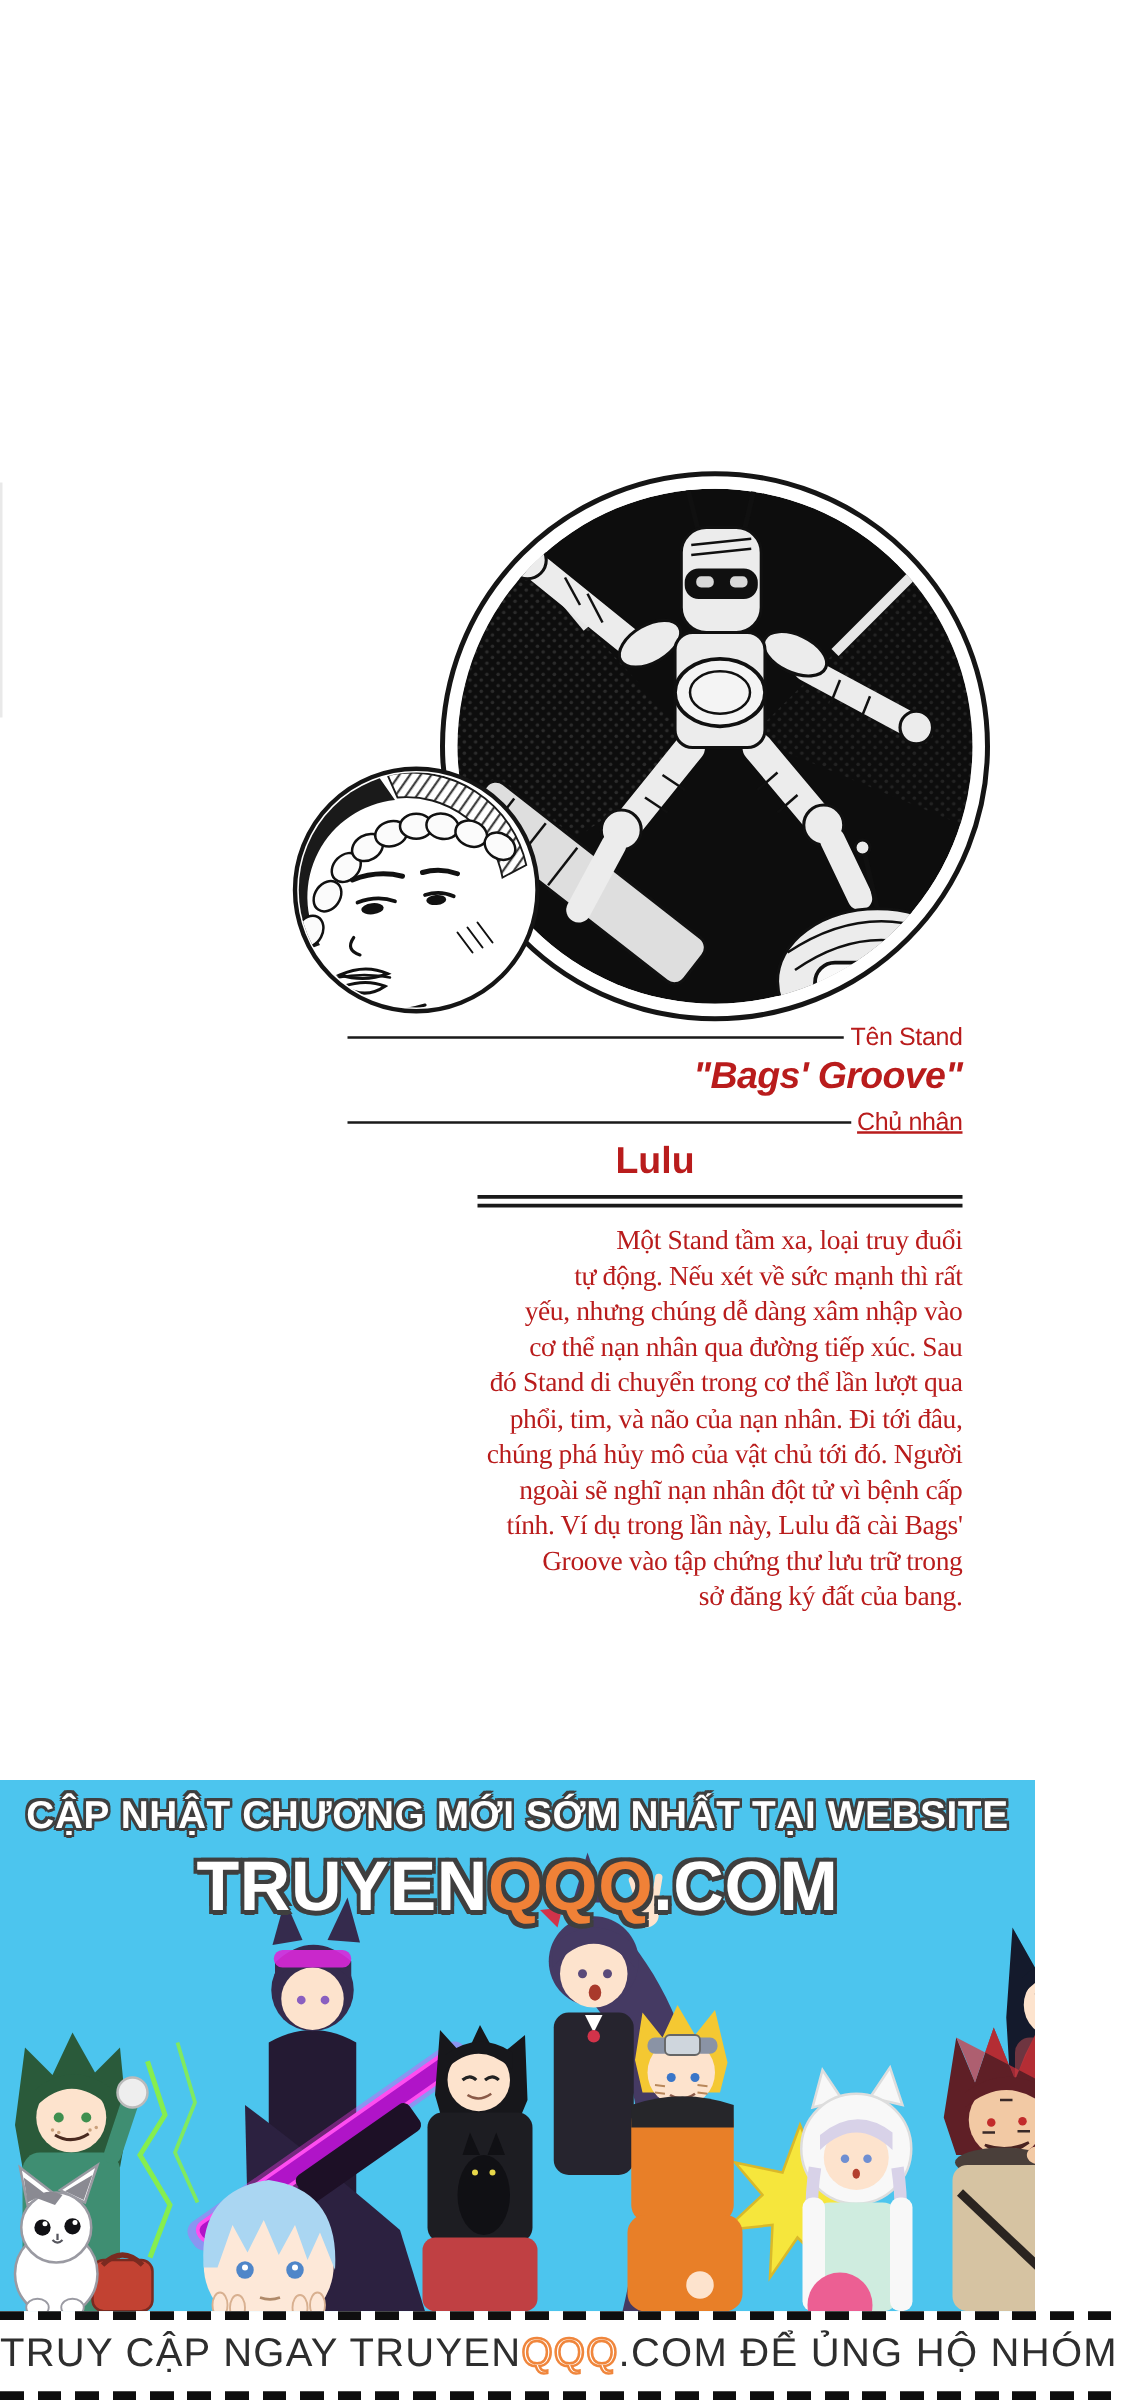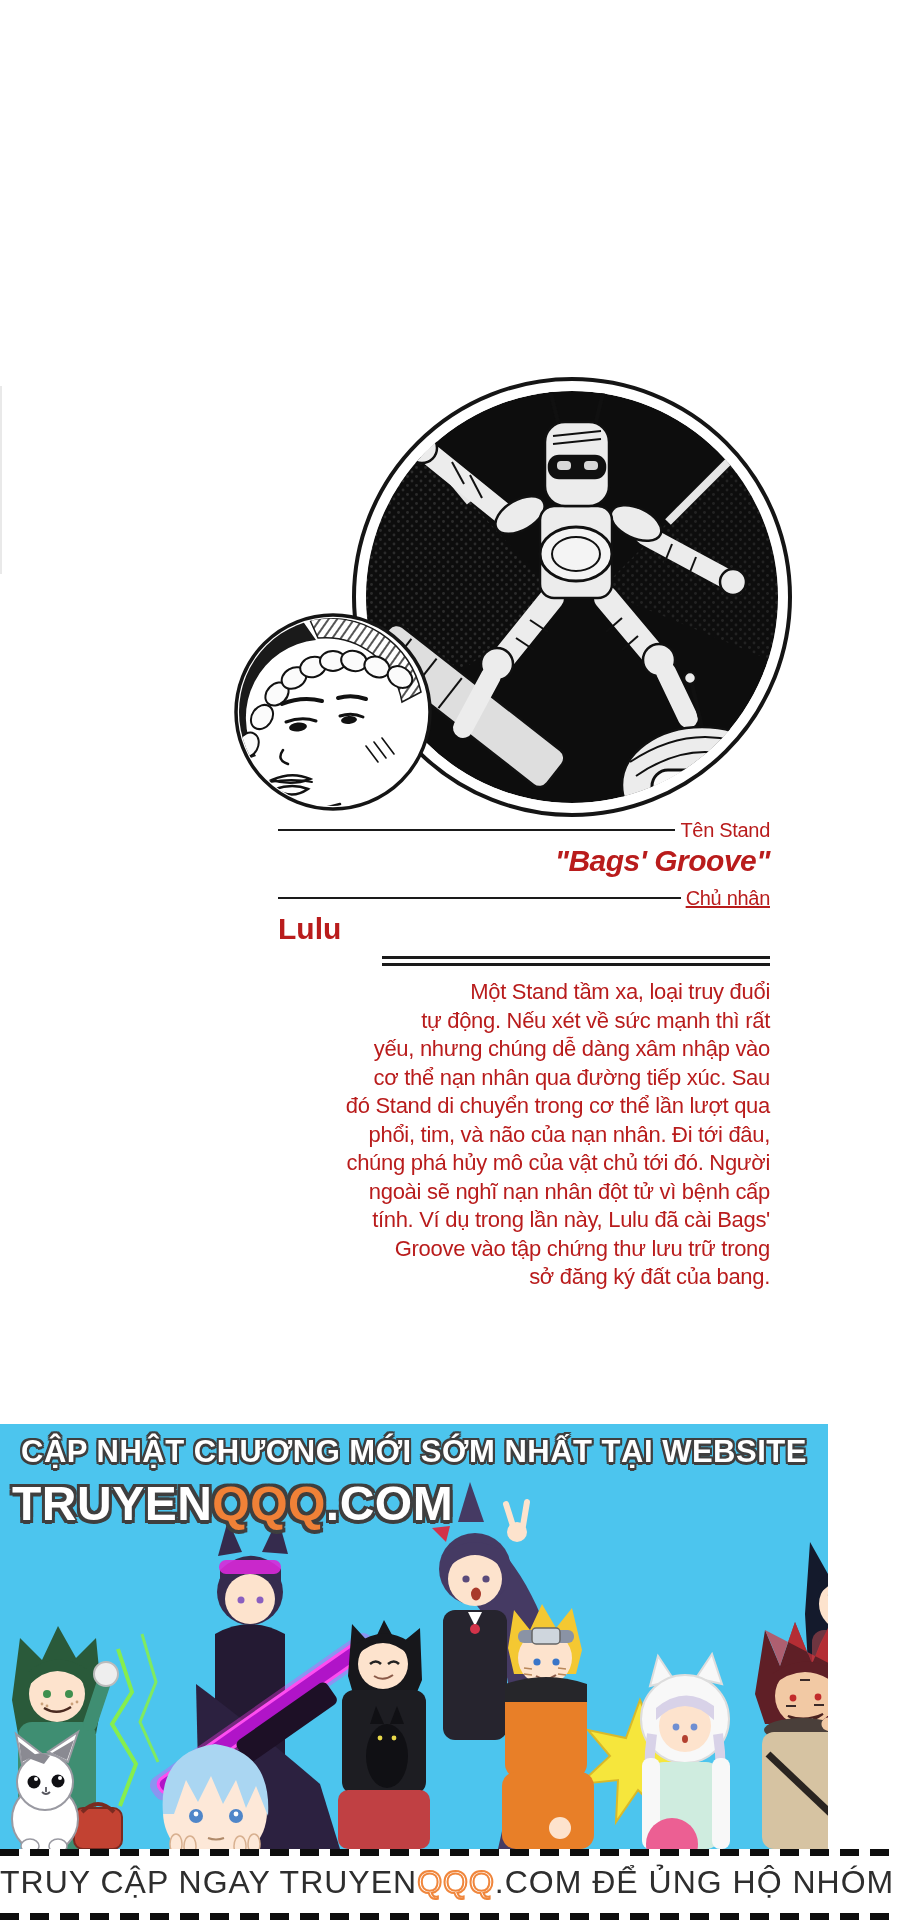--- a/index.html
+++ b/index.html
@@ -10,34 +10,34 @@
   
   .art-layer{position:absolute;left:0;top:330px;width:900px;height:520px;}
 
   
   .stat-block{position:absolute;left:278px;top:818px;width:492px;color:#b91c1c;}
   .rule-row{display:flex;align-items:center;height:24px;}
   .rule-row .rule{flex:1;height:2px;background:#1a1a1a;}
   .rule-row .rule-label{font-size:20px;letter-spacing:-0.3px;margin-left:5px;white-space:nowrap;}
   .stand-name{font-size:30px;font-weight:bold;font-style:italic;text-align:right;line-height:34px;margin-top:2px;letter-spacing:-0.5px;}
   .owner-row{margin-top:8px;text-decoration:underline;}
-  .owner-name{font-size:30px;font-weight:bold;text-align:left;line-height:34px;margin-top:2px;}
+  .owner-name{font-size:30px;font-weight:bold;text-align:center;line-height:34px;margin-top:2px;}
   .double-rule{margin-top:10px;margin-left:auto;width:388px;height:4px;
                border-top:3px solid #1a1a1a;border-bottom:3px solid #1a1a1a;}
   .description{margin-top:12px;font-size:22px;line-height:28.5px;letter-spacing:-0.3px;
-               text-align:right;white-space:pre-line;font-weight:500;}
+               text-align:right;white-space:pre-line;font-weight:500;font-family:Liberation Serif, serif;}
 
   
   .banner{position:absolute;left:0;top:1424px;width:828px;height:425px;background:#4cc5ee;overflow:hidden;}
   .banner-heading{position:absolute;top:10px;left:0;width:100%;text-align:center;color:#ffffff;
       font-size:31px;font-weight:bold;letter-spacing:0.5px;white-space:nowrap;
       text-shadow:2px 0 0 #3f3f3f,-2px 0 0 #3f3f3f,0 2px 0 #3f3f3f,0 -2px 0 #3f3f3f,
                   2px 2px 0 #3f3f3f,-2px 2px 0 #3f3f3f,2px -2px 0 #3f3f3f,-2px -2px 0 #3f3f3f,0 3px 0 #3f3f3f;}
-  .banner-domain{position:absolute;top:52px;left:12px;width:100%;color:#ffffff;
-      font-size:48px;font-weight:bold;letter-spacing:0.5px;white-space:nowrap;
+  .banner-domain{position:absolute;top:52px;left:0;width:100%;text-align:center;color:#ffffff;
+      font-size:56px;font-weight:bold;letter-spacing:0.5px;white-space:nowrap;
       text-shadow:2px 0 0 #3f3f3f,-2px 0 0 #3f3f3f,0 2px 0 #3f3f3f,0 -2px 0 #3f3f3f,
                   3px 3px 0 #3f3f3f,-3px 3px 0 #3f3f3f,3px -3px 0 #3f3f3f,-3px -3px 0 #3f3f3f,0 4px 0 #3f3f3f;}
   .banner-domain .hl{color:#f08137;}
   .banner-chars{position:absolute;left:0;bottom:0;width:900px;height:425px;}
 
   
   .footer{position:absolute;left:0;top:1849px;width:900px;height:71px;background:#ffffff;}
   .dash{position:absolute;left:0;width:900px;height:7px;
         background:repeating-linear-gradient(90deg,#0e0e0e 0 19px,transparent 19px 30px);}
   .dash-top{top:0;}

